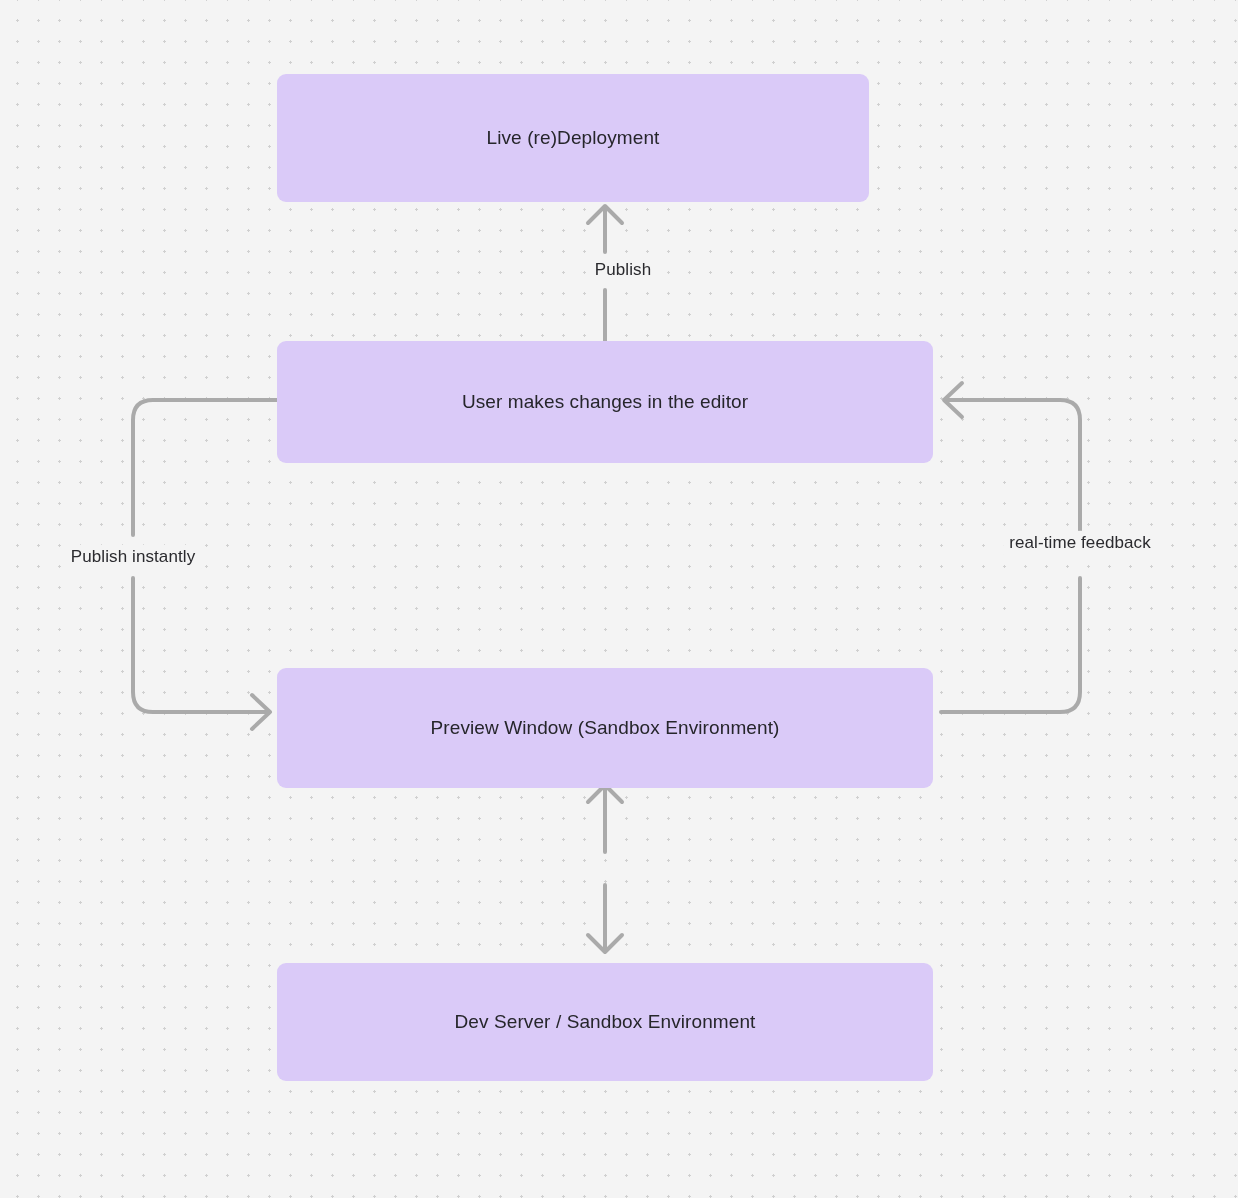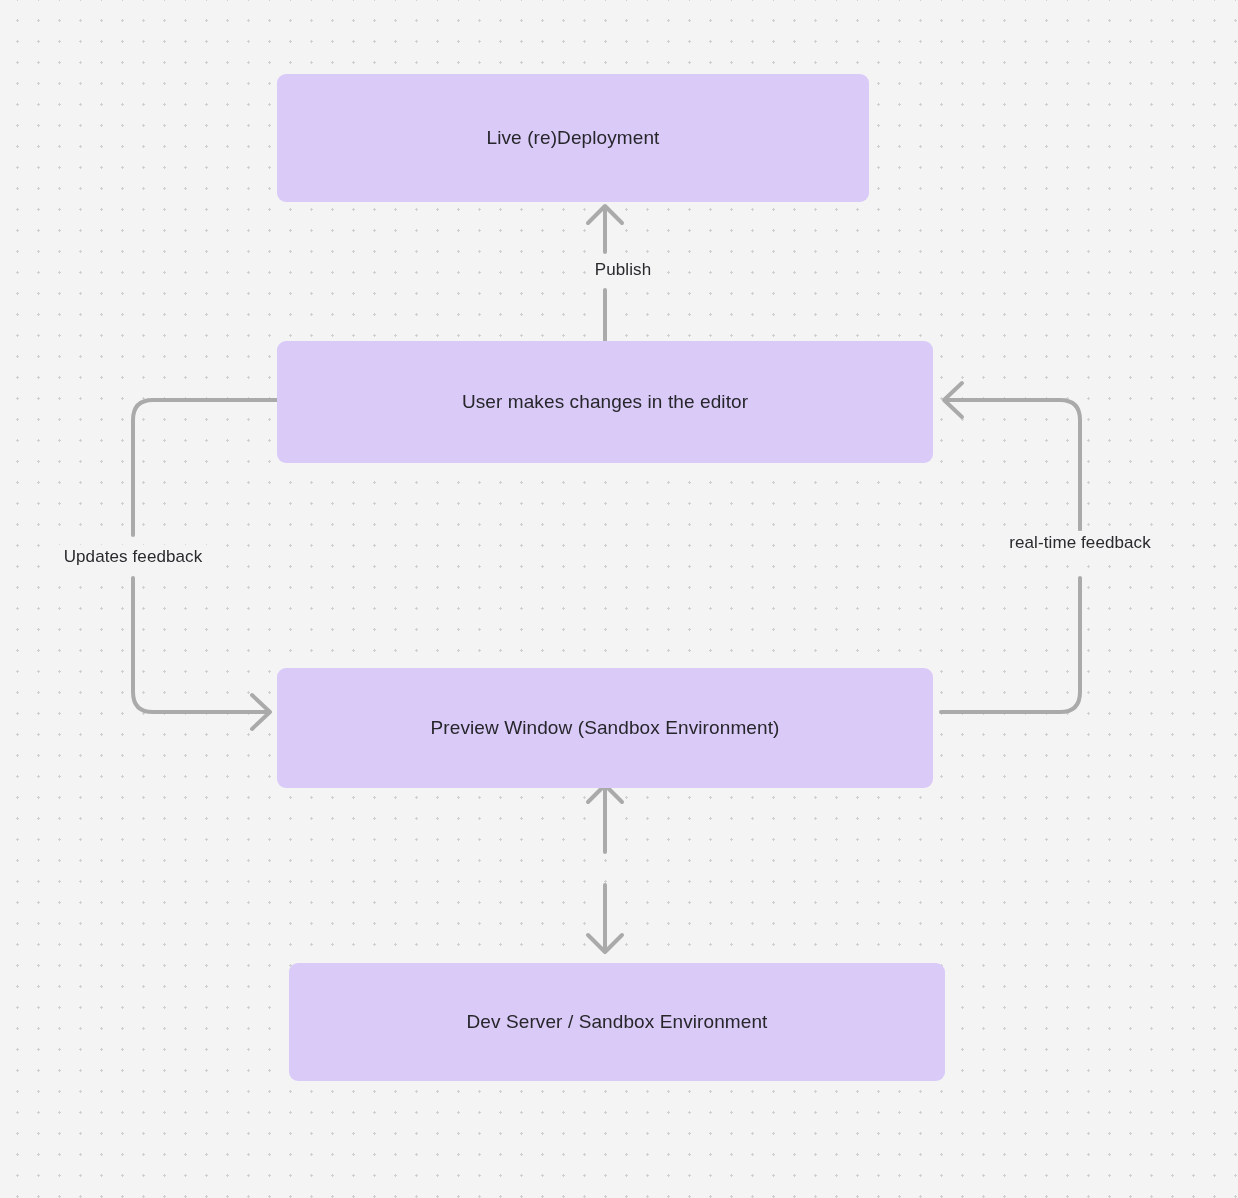--- a/index.html
+++ b/index.html
@@ -98,24 +98,24 @@
   </div>
 
   <div class="node" style="left:277px; top:341px; width:656px; height:122px;">
     <span class="node-label">User makes changes in the editor</span>
   </div>
 
   <div class="node" style="left:277px; top:668px; width:656px; height:120px;">
     <span class="node-label">Preview Window (Sandbox Environment)</span>
   </div>
 
-  <div class="node" style="left:289px; top:963px; width:656px; height:118px;">
+  <div class="node" style="left:277px; top:963px; width:656px; height:118px;">
     <span class="node-label">Dev Server / Sandbox Environment</span>
   </div>
 
   <div class="edge-label el-center" style="left:623px; top:270px;">Publish</div>
 
-  <div class="edge-label el-center" style="left:133px; top:557px;">Updates feedback</div>
+  <div class="edge-label el-center" style="left:133px; top:557px;">Publish instantly</div>
 
   <div class="edge-label el-center" style="left:1080px; top:543px;">real-time feedback</div>
 
 
 </div>
 
 </body></html>

